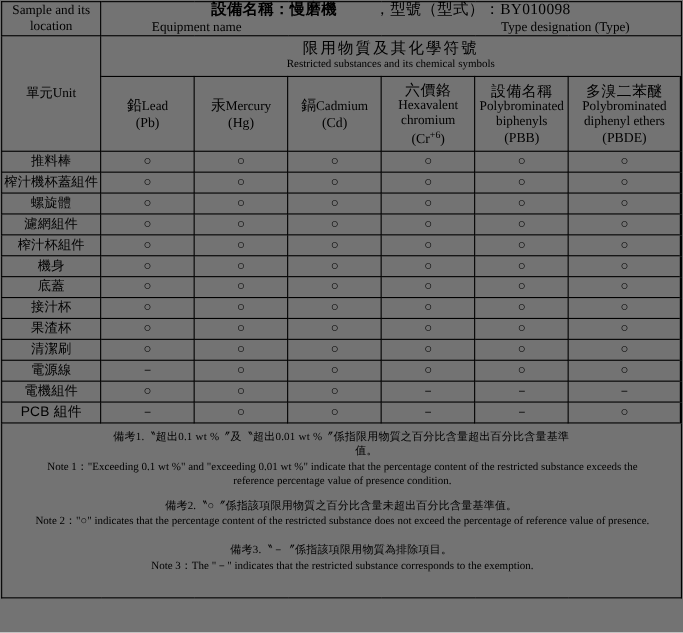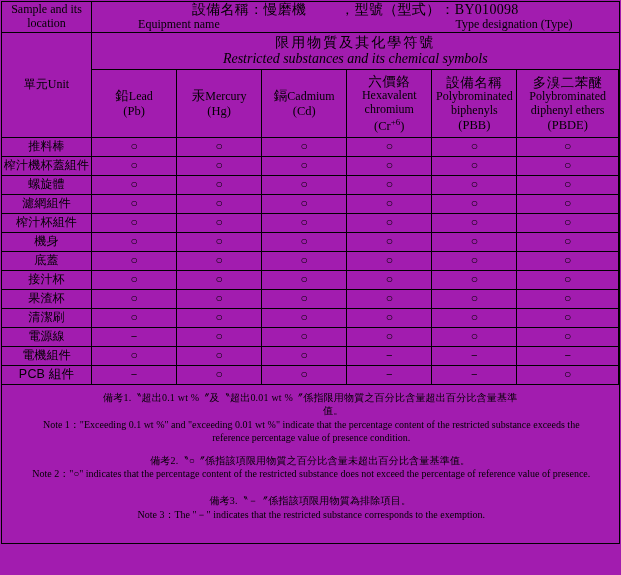--- a/index.html
+++ b/index.html
@@ -10,21 +10,21 @@
   body {
     font-family: "Liberation Serif", "DejaVu Serif", serif;
     color: #000000;
     -webkit-font-smoothing: none;
   }
   #page {
     position: relative;
     width: 621px;
     height: 575px;
     box-sizing: border-box;
-    background: #a21caf;
+    background: #737373;
     overflow: hidden;
   }
   table.rohs {
     border-collapse: collapse;
     width: 619px;
     margin: 1px 0 0 1px;
     table-layout: fixed;
   }
   table.rohs td {
     border: 1px solid #000000;
@@ -45,42 +45,42 @@
   }
   .cell-equip {
     padding: 1px 0 2px 0;
     border-right: 2px solid #000;
   }
   .equip-line1 {
     font-size: 14px;
     letter-spacing: 0.3px;
     white-space: nowrap;
   }
-  .equip-line1 .seg-name { margin-right: 34px; }
+  .equip-line1 .seg-name { margin-right: 34px; font-weight: bold; }
   .equip-line2 {
     font-size: 12px;
     white-space: nowrap;
     display: flex;
     justify-content: space-between;
     padding: 0 46px 0 46px;
     box-sizing: border-box;
     text-align: center;
   }
   .cell-unit {
     border-left: 2px solid #000;
     font-size: 13.5px;
     height: 104px;
   }
   .cell-restricted {
     border-right: 2px solid #000;
     height: 36px;
     padding: 2px 0 3px 0;
   }
   .rest-cn { font-size: 14px; letter-spacing: 2px; }
-  .rest-en { font-size: 14px; font-style: italic; }
+  .rest-en { font-size: 10px; }
   .subhead {
     height: 66px;
     padding: 2px 1px 2px 1px;
     font-size: 11.5px;
     line-height: 1.2;
   }
   .subhead .cn { font-size: 13.5px; letter-spacing: 0.5px; }
   .subhead .mixed { font-size: 12px; }
   .subhead .mixed .han { font-size: 13.5px; }
   .subhead .paren { font-size: 12.5px; }

